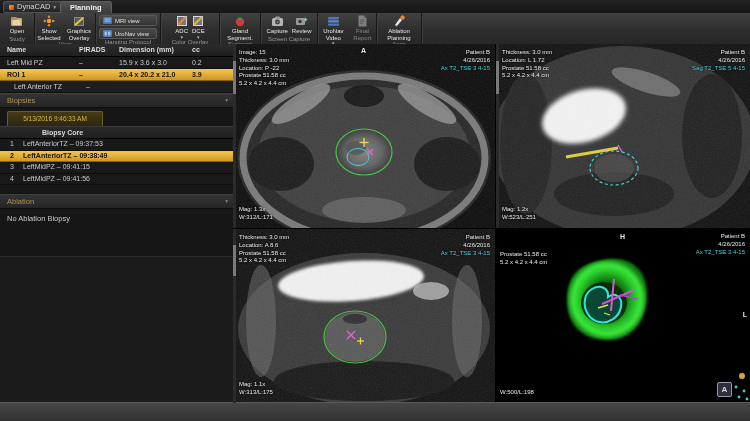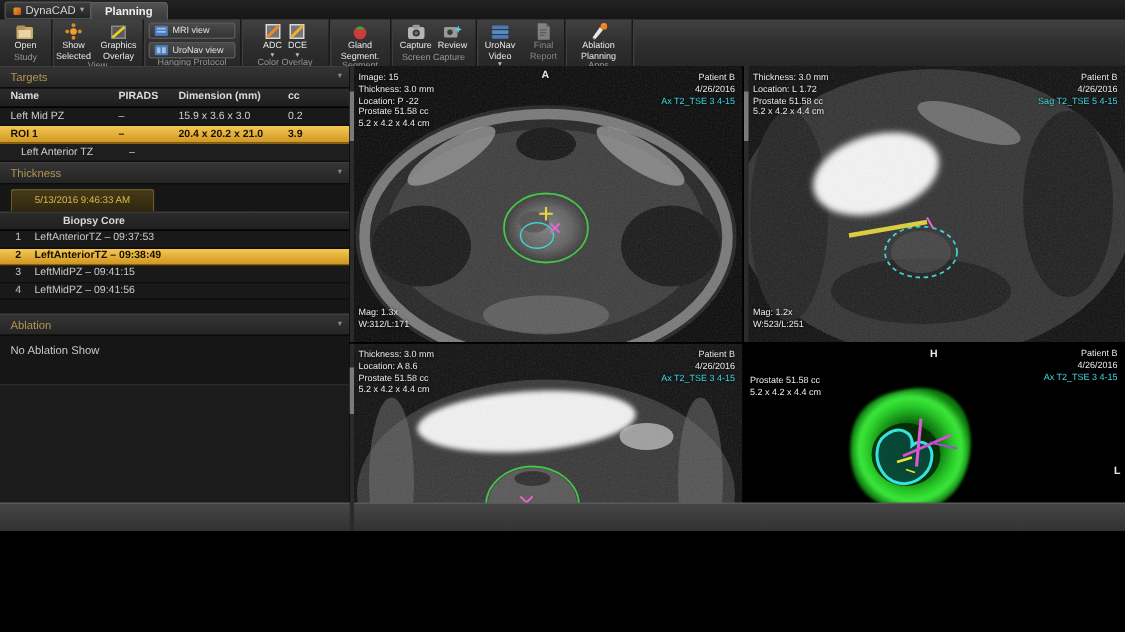--- a/index.html
+++ b/index.html
@@ -1,16 +1,16 @@
 <!DOCTYPE html>
 <html><head>
 <meta charset="utf-8">
 <style>
   html,body{margin:0;padding:0;background:#000;}
-  .app{position:relative;width:750px;height:354px;background:#0c0c0c;font-family:"Liberation Sans",sans-serif;overflow:hidden;-webkit-font-smoothing:antialiased;}
+  .app{position:relative;width:750px;height:421px;background:#0c0c0c;font-family:"Liberation Sans",sans-serif;overflow:hidden;-webkit-font-smoothing:antialiased;}
 
   
   .titlebar{position:absolute;top:0;left:0;right:0;height:13px;background:linear-gradient(#222,#161616);}
   .dynacad-btn{position:absolute;left:3px;top:1px;height:10px;line-height:10px;font-size:7.5px;color:#d6d6d6;background:linear-gradient(#3d3d3d,#232323);border:1px solid #505050;border-radius:2px;padding:0 5px;display:flex;align-items:center;gap:3px;}
   .dynacad-logo{width:5px;height:5px;background:linear-gradient(135deg,#f0a030,#c05010);border-radius:1px;}
   .arrow{font-size:5.5px;color:#aaa;}
   .urology-tab{position:absolute;left:60px;top:1px;height:12px;line-height:12px;font-size:7.5px;font-weight:bold;color:#f0f0f0;background:linear-gradient(#525252,#3a3a3a);border:1px solid #5f5f5f;border-bottom:none;border-radius:3px 3px 0 0;padding:0 9px;}
 
   
   .ribbon{position:absolute;top:13px;left:0;right:0;height:31px;background:linear-gradient(#414141,#2e2e2e 55%,#272727);display:flex;border-bottom:1px solid #101010;}
@@ -235,24 +235,20 @@
             </svg>
           <span>Ablation Planning</span>
         </div>
       </div>
       <div class="rlabel">Apps</div>
     </div>
   </div>
 
   <div class="panel">
 
-    <div class="sec-header">
-      <span>Targets</span>
-      <span class="sec-chev">▾</span>
-    </div>
     <div class="tbl-header">
       <span class="c-name">Name</span>
       <span class="c-pirads">PIRADS</span>
       <span class="c-dim">Dimension (mm)</span>
       <span class="c-cc">cc</span>
     </div>
     <div class="trow">
       <span class="c-name">Left Mid PZ</span>
       <span class="c-pirads">–</span>
       <span class="c-dim">15.9 x 3.6 x 3.0</span>
@@ -265,21 +261,21 @@
       <span class="c-cc">3.9</span>
     </div>
     <div class="trow alt">
       <span class="c-name indent">Left Anterior TZ</span>
       <span class="c-pirads">–</span>
       <span class="c-dim"></span>
       <span class="c-cc"></span>
     </div>
 
     <div class="sec-header">
-      <span>Thickness</span>
+      <span>Biopsies</span>
       <span class="sec-chev">▾</span>
     </div>
     <div class="biopsy-tab">5/13/2016 9:46:33 AM</div>
     <div class="bc-header">Biopsy Core</div>
     <div class="brow">
       <span class="bnum">1</span>
       <span>LeftAnteriorTZ – 09:37:53</span>
     </div>
     <div class="brow sel">
       <span class="bnum">2</span>
@@ -291,21 +287,21 @@
     </div>
     <div class="brow">
       <span class="bnum">4</span>
       <span>LeftMidPZ – 09:41:56</span>
     </div>
 
     <div class="sec-header" style="margin-top:9px">
       <span>Ablation</span>
       <span class="sec-chev">▾</span>
     </div>
-    <div class="ablation-status">No Ablation Show</div>
+    <div class="ablation-status">No Ablation Biopsy</div>
     <div class="panel-rest"></div>
   </div>
 
   <div class="viewgrid">
 
     <div class="vp vp-axial">
       <svg viewBox="0 0 262 184" preserveAspectRatio="none">
         <defs>
           <filter id="gr1">
               <feTurbulence type="fractalNoise" baseFrequency="0.85" numOctaves="2" stitchTiles="stitch"></feTurbulence>

